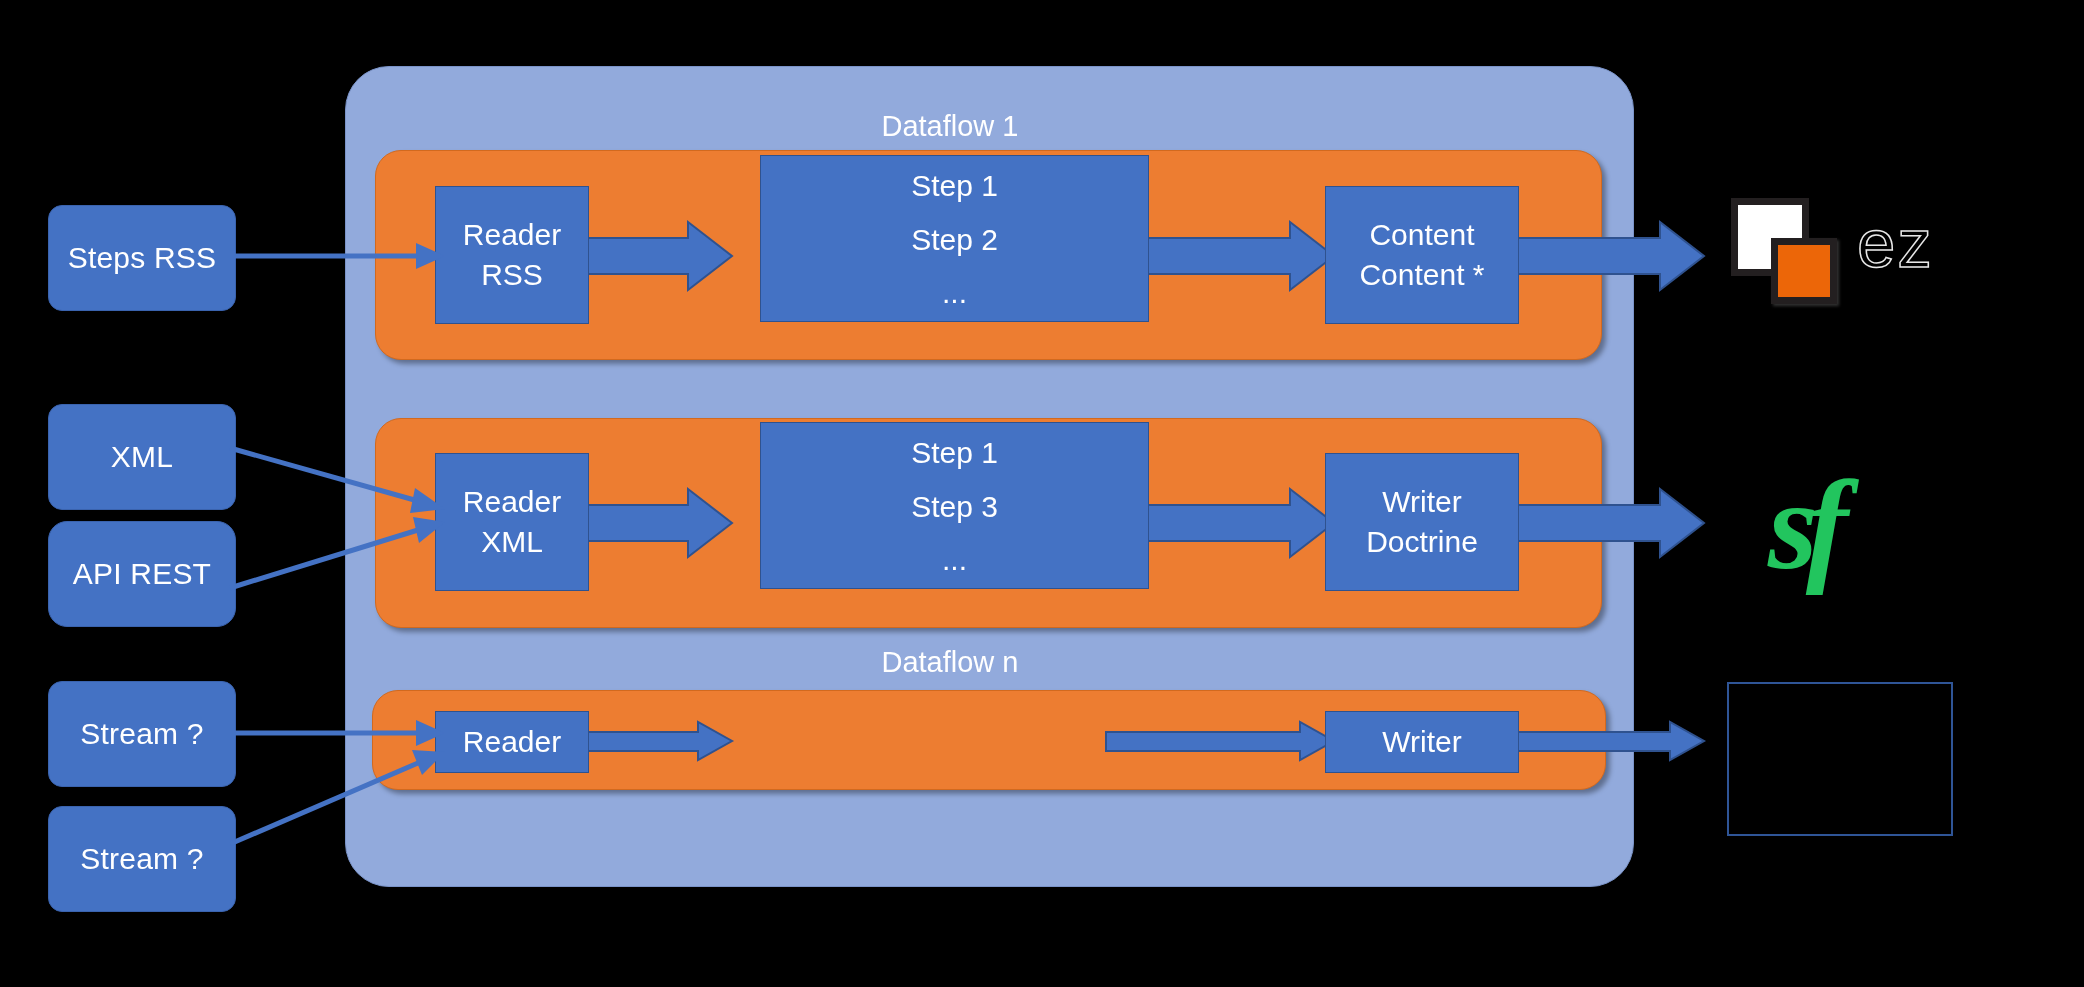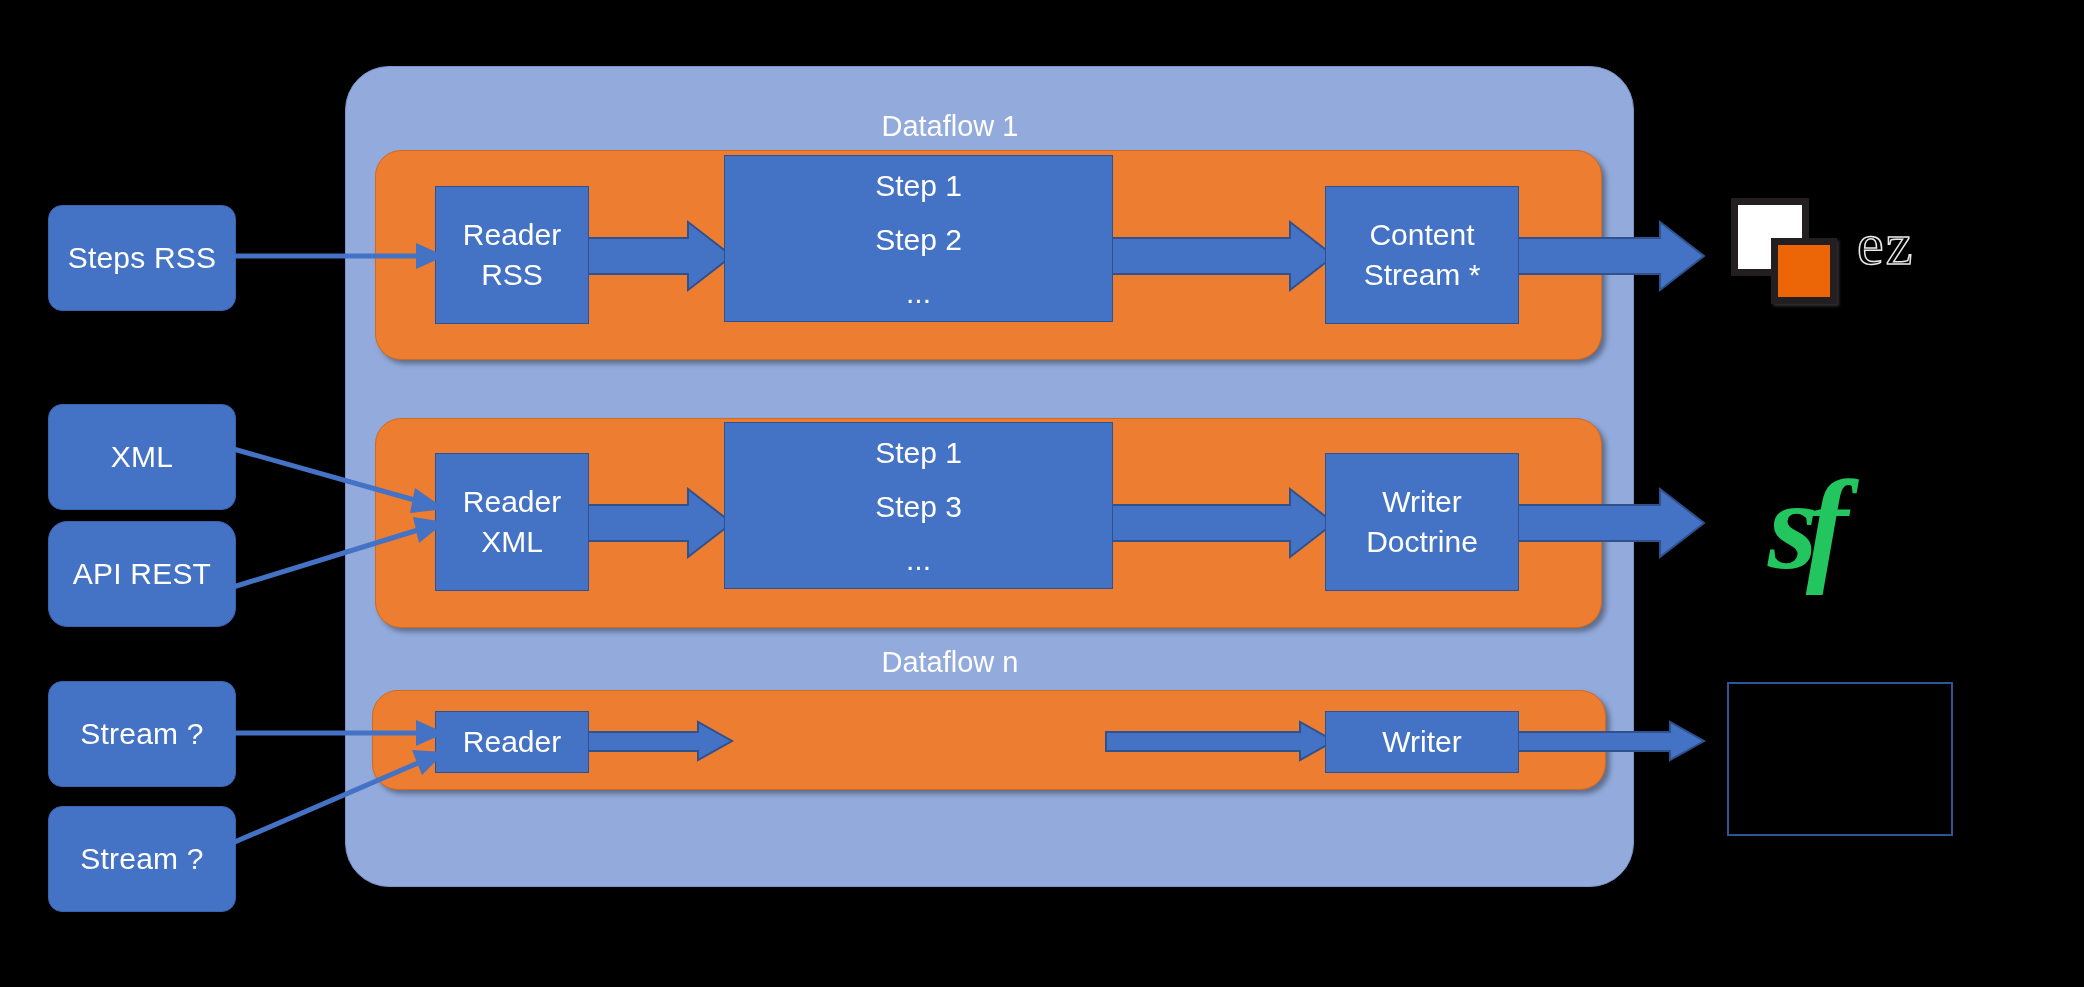--- a/index.html
+++ b/index.html
@@ -71,21 +71,21 @@
     font-size: 30px;
     display: flex;
     flex-direction: column;
     align-items: center;
     justify-content: center;
     text-align: center;
     z-index: 4;
     line-height: 1.32;
   }
   .node-box .ln { display: block; }
-  .node-box.three-line { justify-content: space-between; padding: 10px 4px 8px; box-sizing: border-box; }
+  .node-box.three-line { justify-content: space-between; padding: 10px 4px 8px; box-sizing: border-box; margin-left: 36px; }
 
   
   .block-arrow {
     position: absolute;
     z-index: 3;
   }
   .block-arrow svg { display: block; overflow: visible; }
 
   
   .line-arrow {
@@ -105,22 +105,22 @@
     position: absolute; left: 2px; top: 2px; width: 78px; height: 78px;
     background: #FFFFFF; border: 7px solid #231F20; box-sizing: border-box;
   }
   #ez-sq-orange {
     position: absolute; left: 42px; top: 42px; width: 66px; height: 66px;
     background: #EC6608; border: 7px solid #231F20; box-sizing: border-box;
     box-shadow: 2px 2px 3px rgba(255,255,255,0.20);
   }
   #ez-text {
     position: absolute; left: 128px; top: 6px;
-    font-family: Liberation Serif, serif;
-    font-size: 60px; line-height: 100px; font-weight: 400;
+    font-family: Liberation Sans, sans-serif;
+    font-size: 69px; line-height: 100px; font-weight: 400;
     color: transparent;
     -webkit-text-stroke: 1.5px #E8E8E8;
     letter-spacing: 2px;
   }
 
   
   #logo-sf { left: 1768px; top: 455px; width: 180px; height: 140px; }
   #sf-glyph {
     font-family: Liberation Serif, serif;
     font-style: italic;
@@ -175,21 +175,21 @@
   </div>
 
   <div class="node-box three-line" id="df1-steps" style="left:724px; top:155px; width:389px; height:167px;">
     <span class="ln">Step 1</span>
     <span class="ln">Step 2</span>
     <span class="ln">...</span>
   </div>
 
   <div class="node-box" id="df1-writer" style="left:1325px; top:186px; width:192px; height:136px;">
     <span class="ln">Content</span>
-    <span class="ln">Stream *</span>
+    <span class="ln">Content *</span>
   </div>
 
   <div class="block-arrow" style="left:580px; top:222px;">
     <svg width="152" height="68" viewBox="0 0 152 68">
       <polygon points="0,16 108,16 108,0 152,34 108,68 108,52 0,52" fill="#4472C4" stroke="#2F528F" stroke-width="2"></polygon>
     </svg>
   </div>
   <div class="block-arrow" style="left:1106px; top:222px;">
     <svg width="228" height="68" viewBox="0 0 228 68">
       <polygon points="0,16 184,16 184,0 228,34 184,68 184,52 0,52" fill="#4472C4" stroke="#2F528F" stroke-width="2"></polygon>

